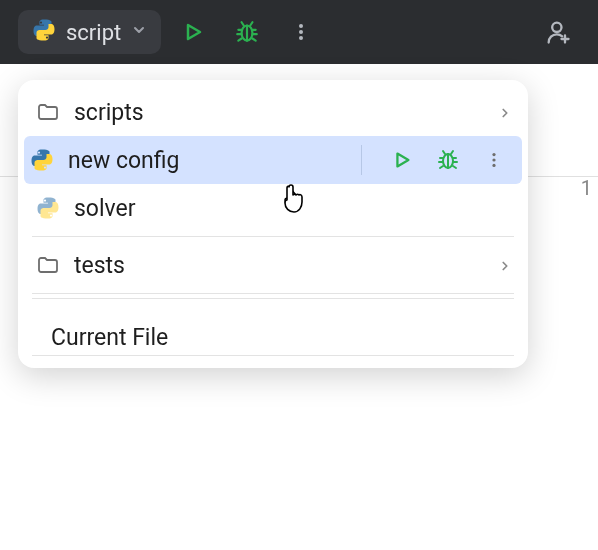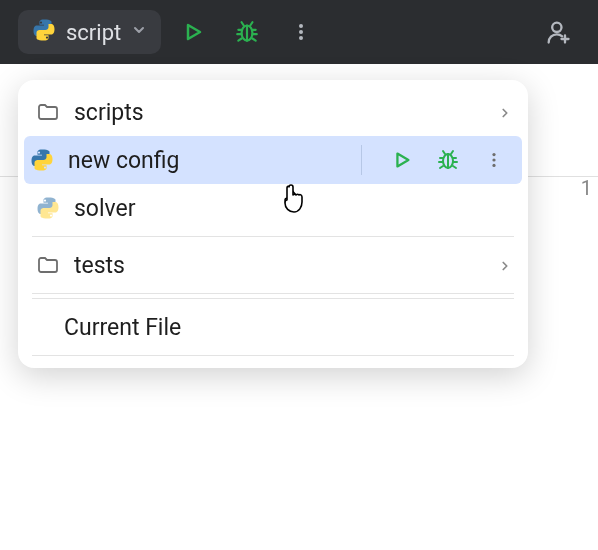--- a/index.html
+++ b/index.html
@@ -73,21 +73,21 @@
   .menu-item {
     display: flex;
     align-items: center;
     height: 48px;
     padding: 0 16px;
     font-size: 23px;
     color: #1e1e1e;
     cursor: pointer;
     gap: 12px;
   }
-  .menu-item.indent { padding-left: 46px; }
+  .menu-item.indent { padding-left: 33px; align-items: flex-end; }
   .menu-item.selected {
     background: #d4e2ff;
     border-radius: 6px;
     margin: 0 6px;
     padding-left: 4px;
     padding-right: 6px;
   }
   .menu-item .icon-slot {
     width: 28px;
     height: 28px;

